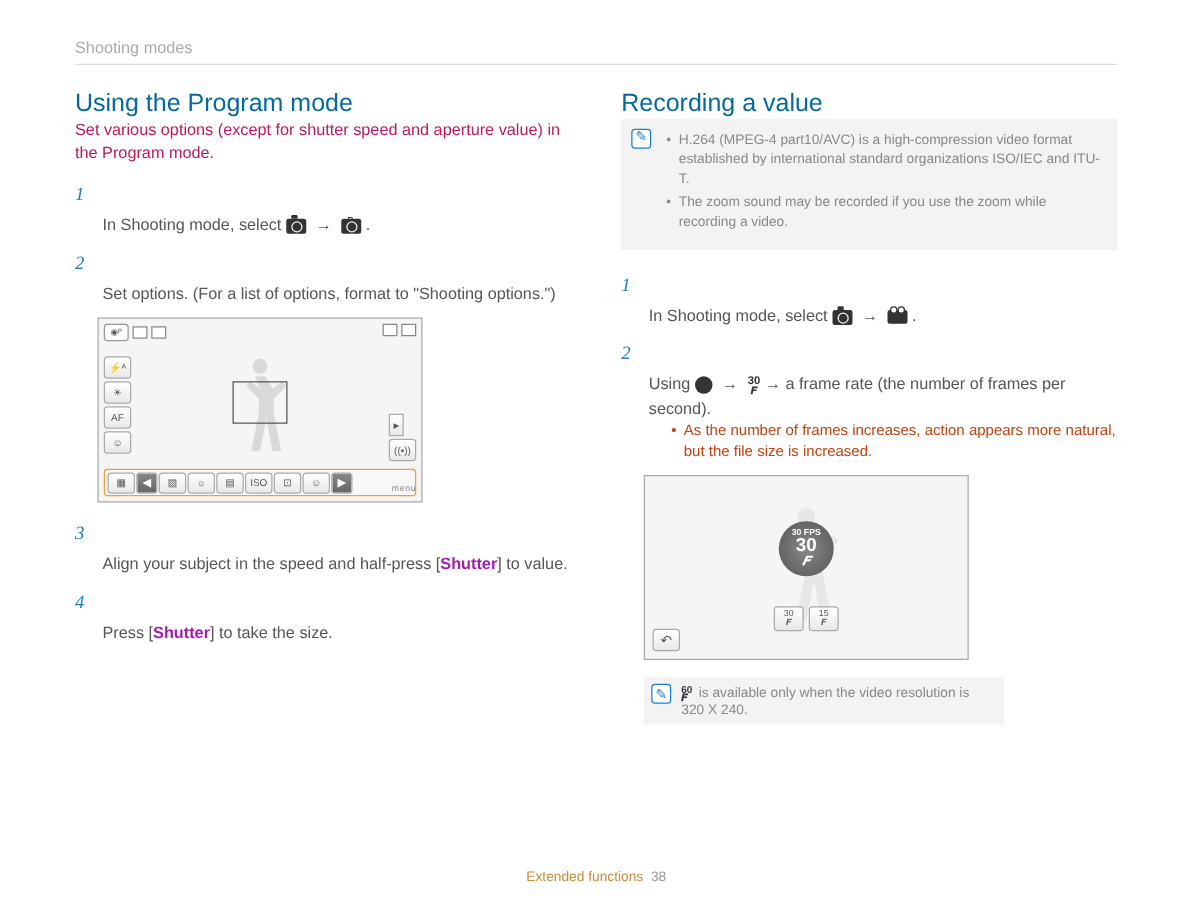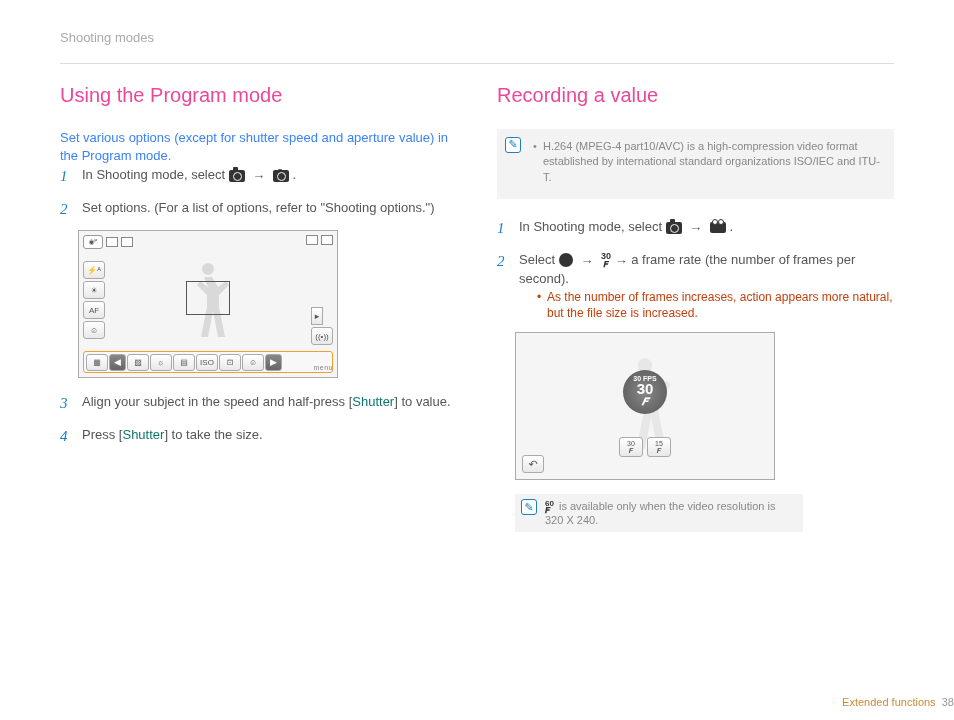--- a/index.html
+++ b/index.html
@@ -10,40 +10,40 @@
     font-family: Arial, Helvetica, sans-serif;
     color: #555;
     font-size: 13px;
     position: relative;
     padding: 30px 60px 20px 60px;
   }
   .breadcrumb {
     color: #aaa;
     font-size: 13px;
     border-bottom: 1px solid #ddd;
-    padding-bottom: 18px;
+    padding-bottom: 6px;
     margin-bottom: 20px;
     font-weight: 300;
   }
   .columns {
     display: flex;
     gap: 40px;
   }
   .col { flex: 1; }
   h2 {
-    color: #ec4899;
+    color: #0369a1;
     font-weight: 400;
     font-size: 20px;
-    margin-bottom: 22px;
-  }
-  .intro { color: #3b82f6; font-size: 13px; line-height: 1.4; }
+    margin-bottom: 0;
+  }
+  .intro { color: #be185d; font-size: 13px; line-height: 1.4; margin-bottom: 14px; }
   .step { display: flex; gap: 8px; margin-bottom: 10px; line-height: 1.5; }
   .step-num { color: #1b7fc4; font-style: italic; font-size: 15px; font-family: Georgia, serif; flex-shrink:0; width:14px; }
-  .step-body { flex: 1; color: #555; font-size: 13px; }
-  .bold { font-weight: 400; color:#0f766e; }
+  .step-body { flex: 1; color: #555; font-size: 13px; margin-top: 25px; }
+  .bold { font-weight: 700; color:#a21caf; }
   .screenshot {
     border: 1px solid #aaa;
     background: #f5f5f5;
     position: relative;
     margin: 6px 0 14px 18px;
   }
   .screenshot.left { width: 260px; height: 148px; }
   .screenshot.right { width: 260px; height: 148px; margin-left: 18px; }
   .note-box {
     background: #f3f3f3;
@@ -128,21 +128,21 @@
   .footnote-box {
     background:#f3f3f3;
     padding:6px 8px 6px 30px;
     font-size:11px; color:#888;
     position:relative;
     margin-left:18px;
     margin-top:8px;
     width:288px;
   }
   .footnote-box .note-icon { top:5px; left:6px;}
-  .footer { position:absolute; bottom:12px; left:0; right:0; text-align:right; font-size:11px; color:#999;}
+  .footer { position:absolute; bottom:12px; left:0; right:0; text-align:center; font-size:11px; color:#999;}
   .footer .sec { color:#c98b3a;}
   .sixty { display:inline-block; vertical-align:middle; font-size:8px; font-weight:bold; line-height:7px; color:#333; text-align:left; margin-right:2px;}
 </style>
 </head>
 <body>
 
 <div class="breadcrumb">Shooting modes</div>
 
 <div class="columns">
 
@@ -156,21 +156,21 @@
         <span>In Shooting mode, select </span>
         <span class="camera-icon"></span>
         <span class="arrow">→</span>
         <span class="camera-icon camera-p"></span>
         <span>.</span>
       </div>
     </div>
 
     <div class="step">
       <div class="step-num">2</div>
-      <div class="step-body">Set options. (For a list of options, refer to "Shooting options.")</div>
+      <div class="step-body">Set options. (For a list of options, format to "Shooting options.")</div>
     </div>
 
     <div class="screenshot left">
       <div class="ss-figure">
         <svg viewBox="0 0 60 90">
             <path fill="#888" d="M30 6a6 6 0 1 1 0 12 6 6 0 0 1 0-12zm-4 14h8l6 10 8-6 3 4-10 10v12l6 30h-7l-5-26-5 26h-7l6-30v-12l-10-10 3-4 8 6z"></path>
           </svg>
       </div>
       <div class="ss-focus"></div>
       <div class="ss-topbar">
@@ -221,38 +221,39 @@
     </div>
   </div>
 
   <div class="col">
     <h2>Recording a value</h2>
 
     <div class="note-box">
       <div class="note-icon">✎</div>
       <ul>
         <li>H.264 (MPEG-4 part10/AVC) is a high-compression video format established by international standard organizations ISO/IEC and ITU-T.</li>
+        <li>The zoom sound may be recorded if you use the zoom while recording a video.</li>
       </ul>
     </div>
 
     <div class="step">
       <div class="step-num">1</div>
       <div class="step-body">
         <span>In Shooting mode, select </span>
         <span class="camera-icon"></span>
         <span class="arrow">→</span>
         <span class="video-icon"></span>
         <span>.</span>
       </div>
     </div>
 
     <div class="step">
       <div class="step-num">2</div>
       <div class="step-body">
-        <span>Select </span>
+        <span>Using </span>
         <span class="dial-icon"></span>
         <span class="arrow">→</span>
         <span class="fps-icon"><span class="n">30</span><br>𝑭</span>
         <span> → a frame rate (the number of frames per second).</span>
         <div class="sub-bullet">As the number of frames increases, action appears more natural, but the file size is increased.</div>
       </div>
     </div>
 
     <div class="screenshot right">
       <div class="ss-figure2">

